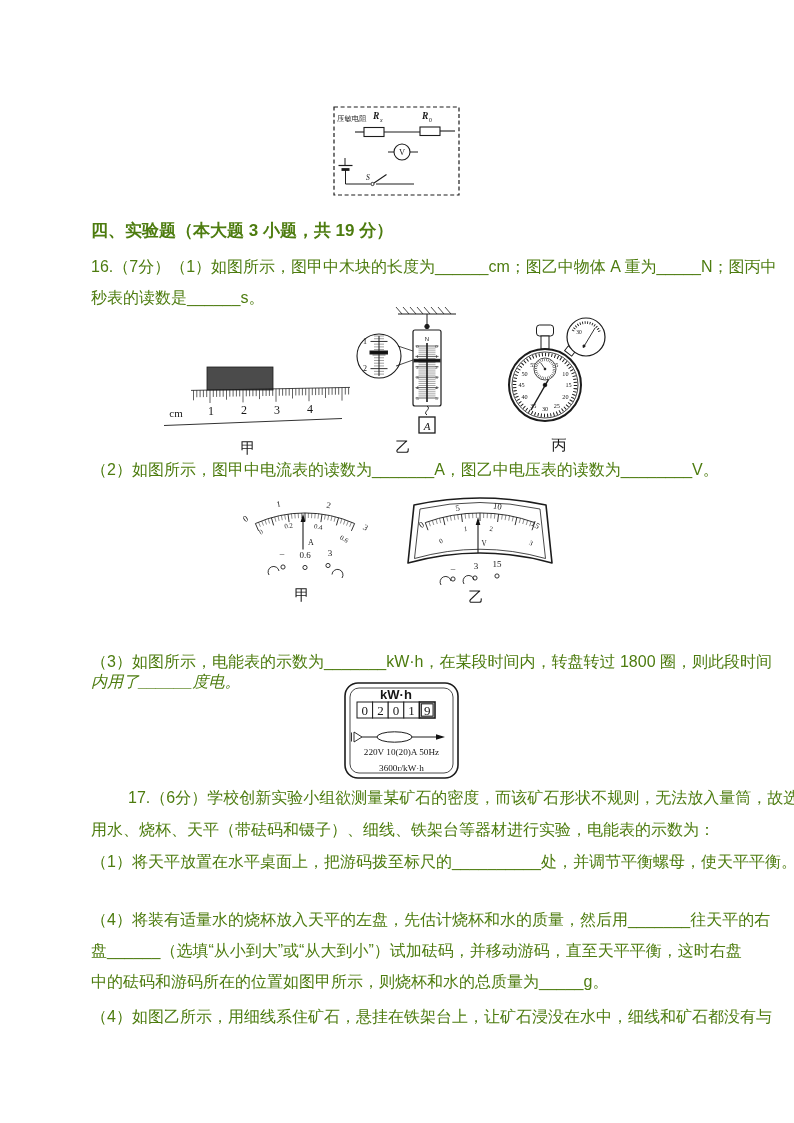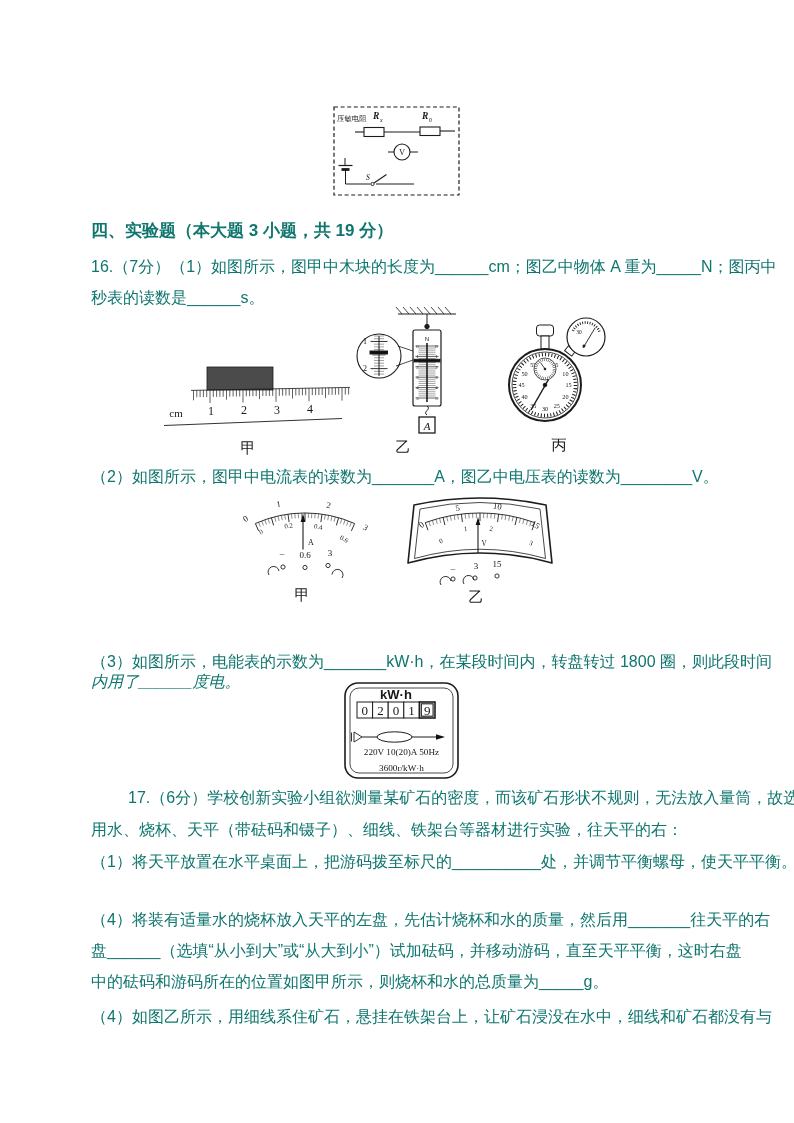--- a/index.html
+++ b/index.html
@@ -1,18 +1,18 @@
 <!DOCTYPE html>
 <html><head>
 <meta charset="utf-8">
 <style>
   html,body{margin:0;padding:0;}
   body{width:794px;height:1123px;background:#ffffff;position:relative;overflow:hidden;
        font-family:"Liberation Sans","DejaVu Sans",sans-serif;color:#161616;}
-  .line{position:absolute;left:91px;white-space:nowrap;font-size:16px;color:#0f766e;}
+  .line{position:absolute;left:91px;white-space:nowrap;font-size:16px;color:#4d7c0f;}
   .heading{font-weight:bold;font-size:17px;}
   .fig{position:absolute;}
   svg text{fill:#161616;}
   svg line,svg path,svg rect,svg circle,svg ellipse,svg polyline{stroke:#1c1c1c;}
 </style>
 </head>
 <body>
 
 <svg class="fig" id="fig-circuit" style="left:330px;top:102px;" width="135" height="100" viewBox="0 0 135 100">
   <rect x="4" y="5" width="125" height="88" fill="none" stroke-width="1.2" stroke-dasharray="4 2.6"></rect>
@@ -41,25 +41,25 @@
     <text x="36" y="78" font-size="7.6" font-style="italic" font-family="Liberation Serif,serif">S</text>
     <circle cx="42.5" cy="82" r="1.6" fill="#fff" stroke-width="0.9"></circle>
     <line x1="44" y1="81" x2="56.5" y2="72.5" stroke-width="1.1"></line>
     <line x1="46" y1="82" x2="84" y2="82" stroke-width="1"></line>
   </g>
 </svg>
 
 <div class="line heading" style="top:219px;">四、实验题（本大题 3 小题，共 19 分）</div>
 <div class="line" style="top:257px;">16.（7分）（1）如图所示，图甲中木块的长度为______cm；图乙中物体 A 重为_____N；图丙中</div>
 <div class="line" style="top:288px;">秒表的读数是______s。</div>
-<div class="line" style="top:460px;margin-top:7px;">（2）如图所示，图甲中电流表的读数为_______A，图乙中电压表的读数为________V。</div>
+<div class="line" style="top:460px;">（2）如图所示，图甲中电流表的读数为_______A，图乙中电压表的读数为________V。</div>
 <div class="line" style="top:616px;margin-top:36px;">（3）如图所示，电能表的示数为_______kW·h，在某段时间内，转盘转过 1800 圈，则此段时间</div>
 <div class="line" style="top:672px;font-style:italic;">内用了______度电。</div>
 <div class="line" style="top:788px;margin-left:37px;">17.（6分）学校创新实验小组欲测量某矿石的密度，而该矿石形状不规则，无法放入量筒，故选</div>
-<div class="line" style="top:820px;">用水、烧杯、天平（带砝码和镊子）、细线、铁架台等器材进行实验，往天平的右：</div>
+<div class="line" style="top:820px;">用水、烧杯、天平（带砝码和镊子）、细线、铁架台等器材进行实验，电能表的示数为：</div>
 <div class="line" style="top:852px;">（1）将天平放置在水平桌面上，把游码拨至标尺的__________处，并调节平衡螺母，使天平平衡。</div>
 <div class="line" style="top:910px;">（4）将装有适量水的烧杯放入天平的左盘，先估计烧杯和水的质量，然后用_______往天平的右</div>
 <div class="line" style="top:941px;">盘______（选填“从小到大”或“从大到小”）试加砝码，并移动游码，直至天平平衡，这时右盘</div>
 <div class="line" style="top:972px;">中的砝码和游码所在的位置如图甲所示，则烧杯和水的总质量为_____g。</div>
 <div class="line" style="top:1007px;">（4）如图乙所示，用细线系住矿石，悬挂在铁架台上，让矿石浸没在水中，细线和矿石都没有与</div>
 
 <svg class="fig" id="fig-instruments" style="left:150px;top:298px;" width="480" height="160" viewBox="0 0 480 160">
 
   <g>
     <rect x="57" y="69" width="66" height="23" fill="#4b4b4b" stroke="#222" stroke-width="0.8"></rect>

